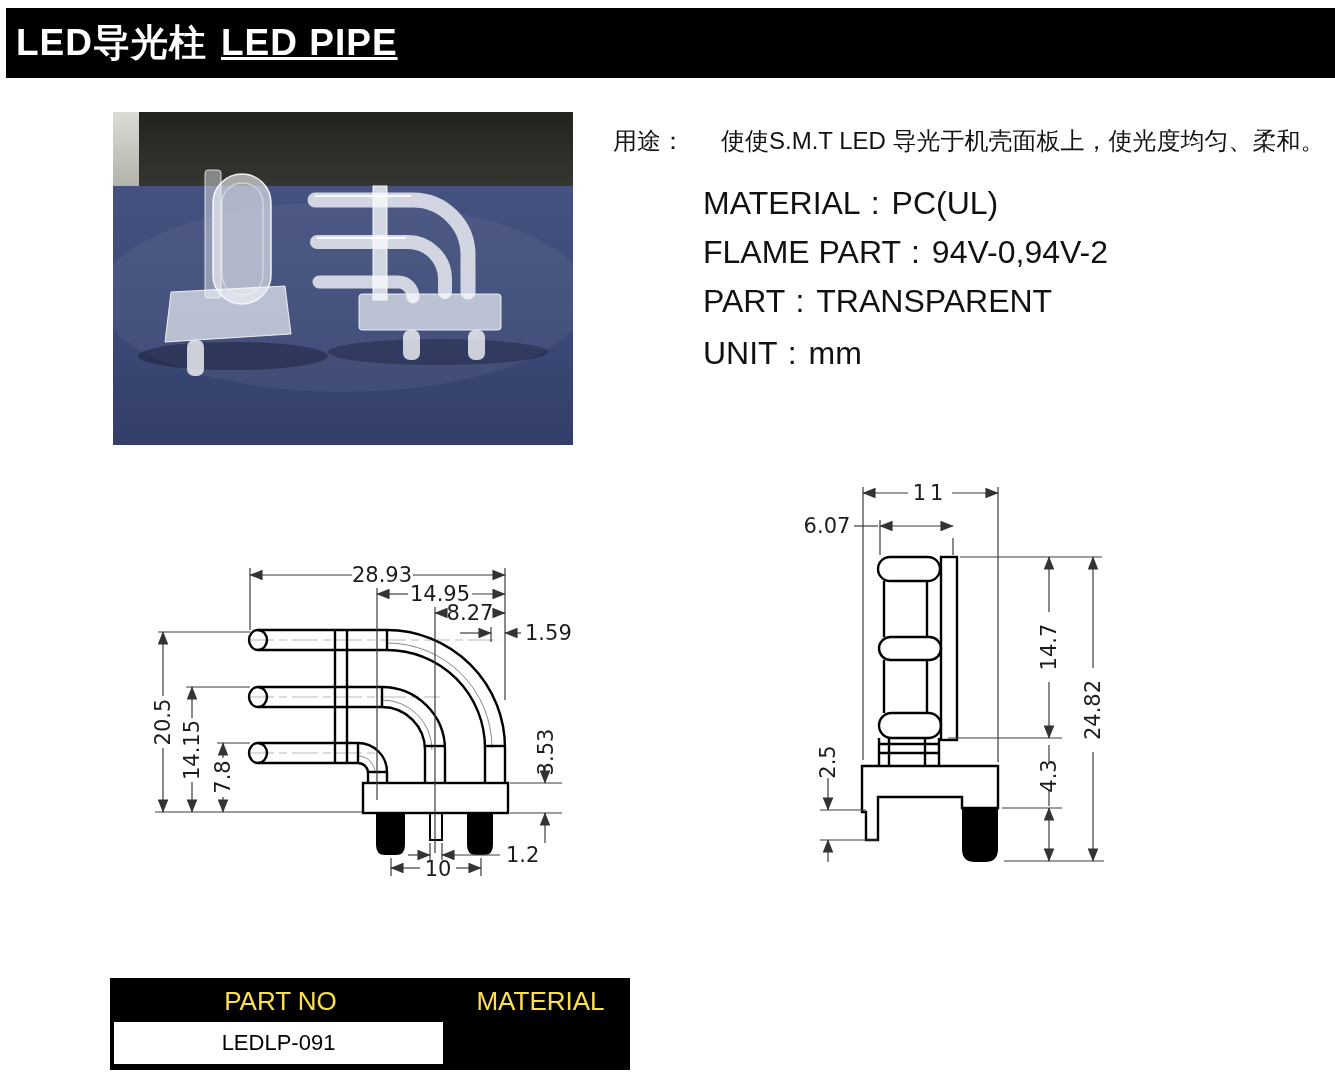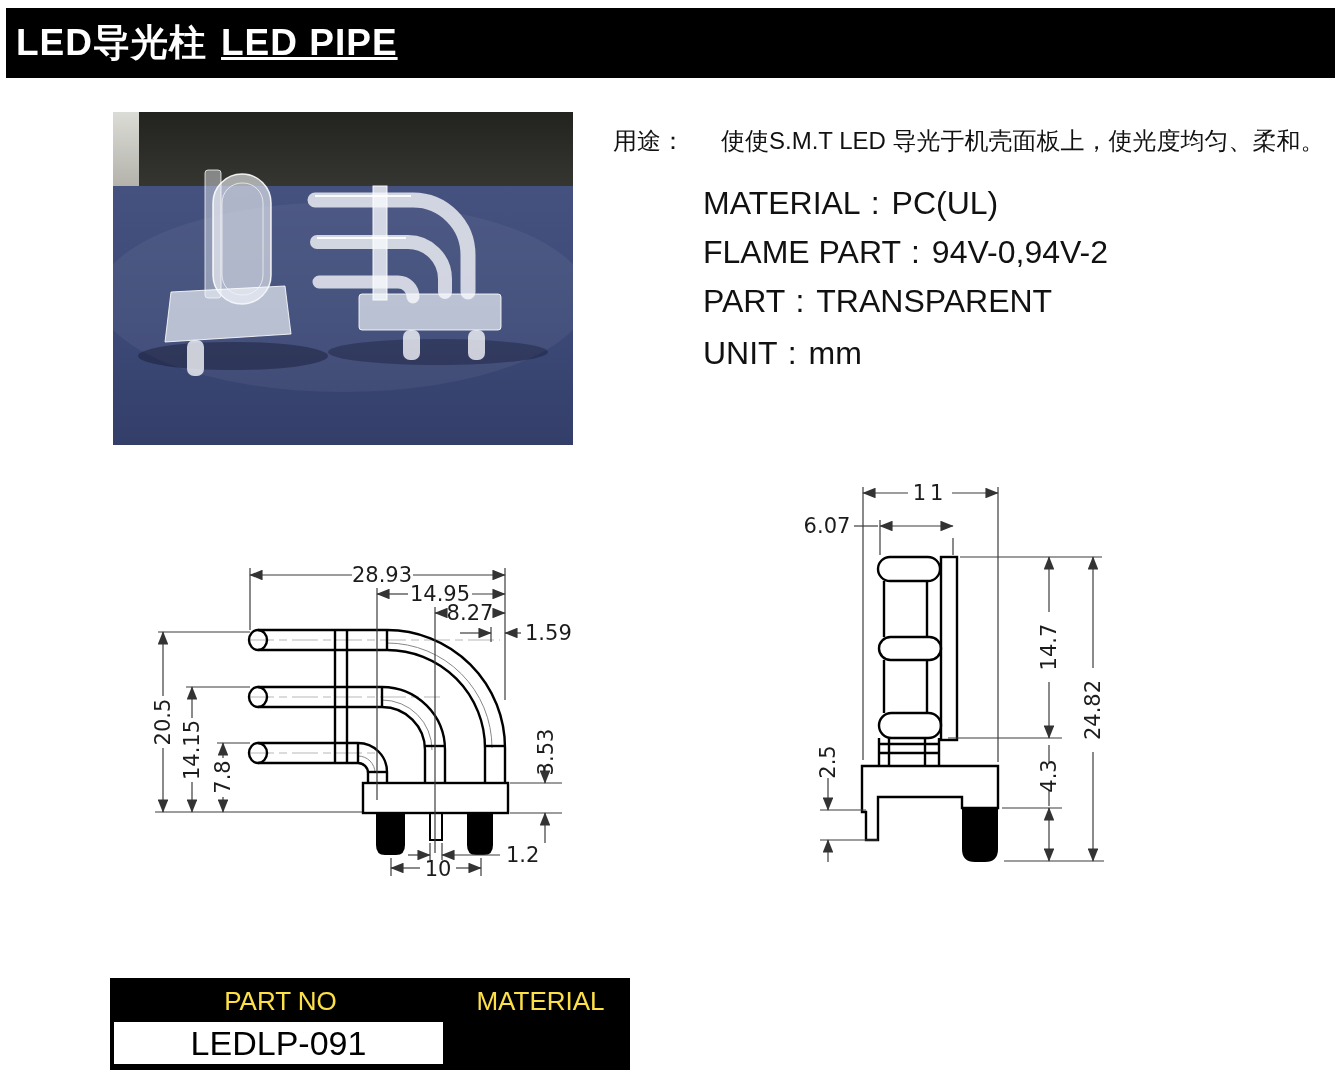--- a/index.html
+++ b/index.html
@@ -26,21 +26,21 @@
   
   #side-view{left:80px;top:550px;width:510px;height:345px;}
   #front-view{left:780px;top:470px;width:350px;height:405px;}
   svg text.dim{font-family:"DejaVu Sans", sans-serif;font-size:21px;fill:#1c1c1c;}
 
   
   #part-table{left:110px;top:978px;width:520px;height:92px;background:#000;}
   .th{position:absolute;top:0;height:44px;line-height:46px;color:#fde047;font-size:26px;
       text-align:center;}
   .td{position:absolute;top:44px;height:42px;line-height:42px;background:#fff;color:#000;
-      font-size:34px;text-align:center;}
+      font-size:22px;text-align:center;}
 </style>
 </head>
 <body>
 
 <div id="page">
 
   <div class="abs" id="header-bar">
     <span class="t t-zh">LED导光柱</span>
     <span class="t t-en">LED PIPE</span>
   </div>

